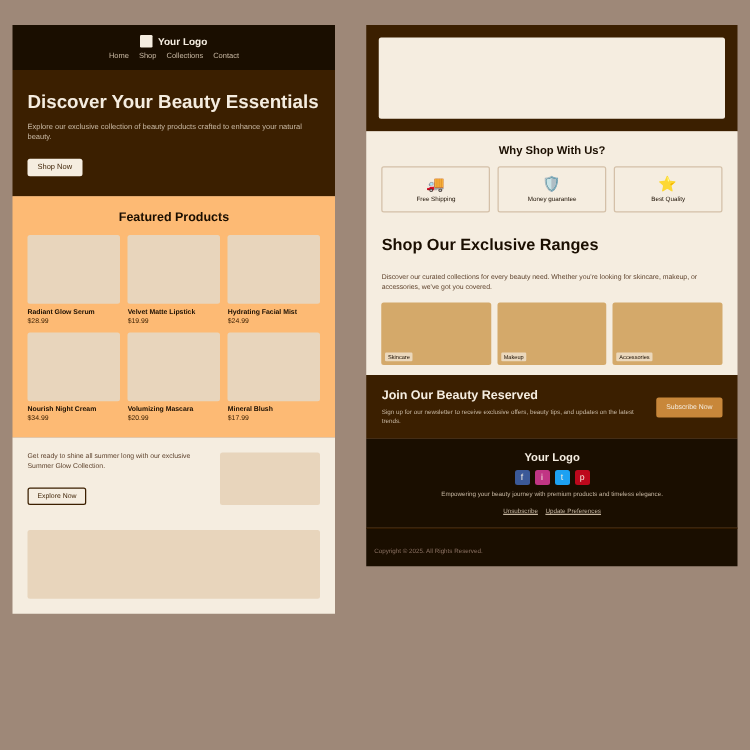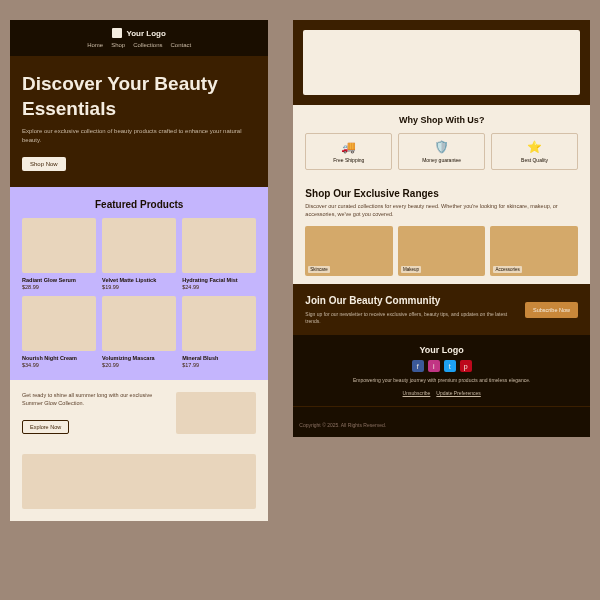--- a/index.html
+++ b/index.html
@@ -66,21 +66,21 @@
       text-decoration: none;
     }
 
     
     .hero-section {
       background: #3b1f00;
       padding: 16px 12px;
     }
     .hero-title {
       color: #f5ede0;
-      font-size: 19px;
+      font-size: 15px;
       font-weight: bold;
       line-height: 1.3;
       margin-bottom: 6px;
     }
     .hero-desc {
       color: #c8b8a2;
       font-size: 6px;
       line-height: 1.4;
       margin-bottom: 8px;
     }
@@ -89,21 +89,21 @@
       color: #3b1f00;
       border: none;
       padding: 4px 8px;
       font-size: 6px;
       border-radius: 2px;
       cursor: pointer;
     }
 
     
     .featured-section {
-      background: #c4b5fd;
+      background: #fdba74;
       padding: 12px;
     }
     .section-title-center {
       text-align: center;
       font-size: 10px;
       font-weight: bold;
       color: #1a0e00;
       margin-bottom: 8px;
     }
     .products-grid {
@@ -229,24 +229,24 @@
       color: #1a0e00;
       text-align: center;
     }
 
     
     .exclusive-section {
       background: #f5ede0;
       padding: 8px 12px;
     }
     .exclusive-title {
-      font-size: 10px;
-      font-weight: bold;
-      color: #1a0e00;
-      margin-bottom: 4px;
+      font-size: 13px;
+      font-weight: bold;
+      color: #1a0e00;
+      margin-bottom: 16px;
     }
     .exclusive-desc {
       font-size: 5.5px;
       color: #5a3e28;
       line-height: 1.4;
       margin-bottom: 8px;
     }
     .exclusive-grid {
       display: grid;
       grid-template-columns: 1fr 1fr 1fr;
@@ -469,21 +469,21 @@
           <span class="exclusive-img-label">Makeup</span>
         </div>
         <div class="exclusive-img">
           <span class="exclusive-img-label">Accessories</span>
         </div>
       </div>
     </section>
 
     <section class="community-section">
       <div class="community-content">
-        <h2 class="community-title">Join Our Beauty Community</h2>
+        <h2 class="community-title">Join Our Beauty Reserved</h2>
         <p class="community-desc">Sign up for our newsletter to receive exclusive offers, beauty tips, and updates on the latest trends.</p>
       </div>
       <button class="community-btn">Subscribe Now</button>
     </section>
 
     <footer class="footer-section">
       <span class="footer-logo">Your Logo</span>
       <div class="footer-socials">
         <div class="social-icon social-fb">f</div>
         <div class="social-icon social-ig">i</div>

